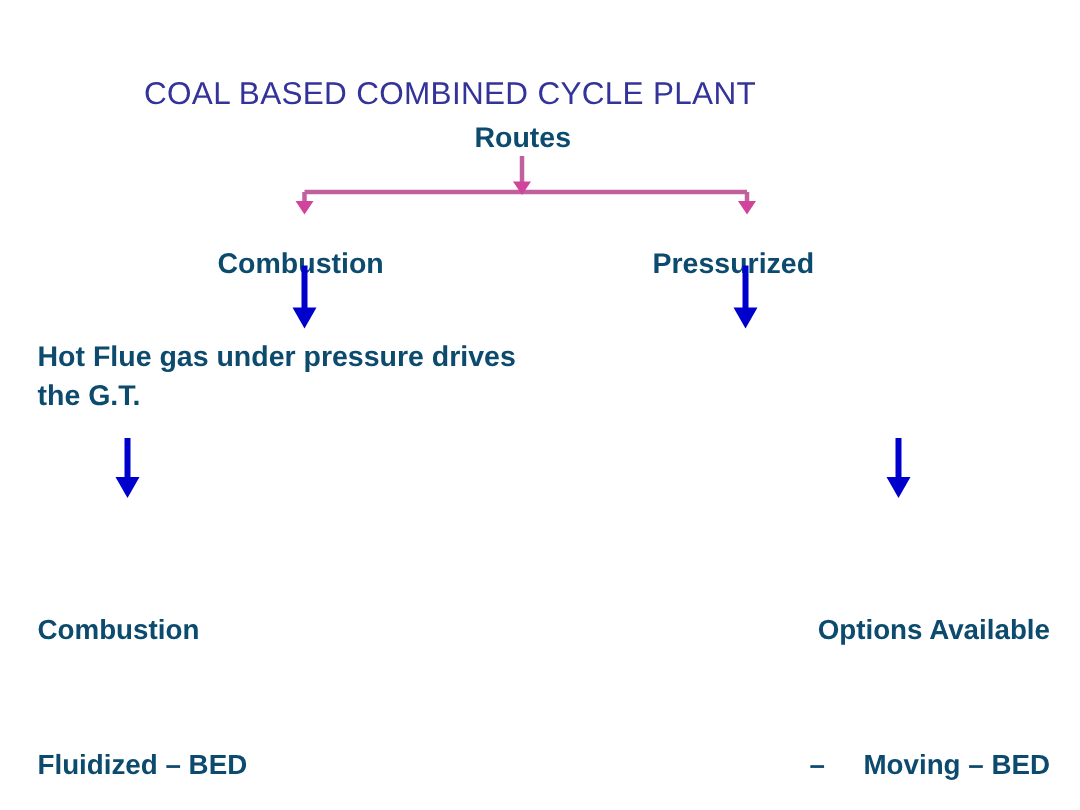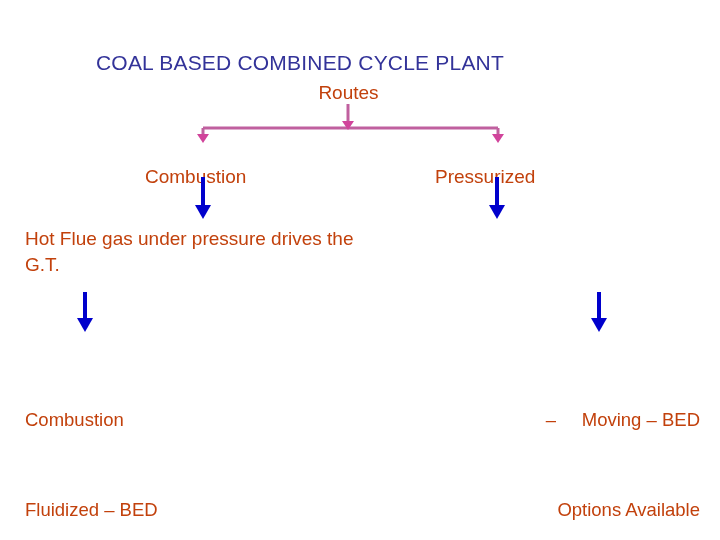--- a/index.html
+++ b/index.html
@@ -31,22 +31,22 @@
     font-weight: normal;
     color: #333399;
     letter-spacing: 0.2px;
     white-space: nowrap;
     margin-top: 22px;
   }
 
   
   .txt {
     position: absolute;
-    color: #c2410c;
-    font-weight: normal;
+    color: #0c4a6e;
+    font-weight: bold;
     font-size: 18.5px;
     line-height: 25px;
     white-space: pre-wrap;
   }
 
   .routes {
     left: 0;
     top: 80px;
     width: 697px;
     text-align: center;
@@ -143,19 +143,19 @@
     </g>
   </svg>
 
   <div class="txt bottom bottom-left">
     <div>Combustion</div>
     <div>Fluidized – BED</div>
     
   </div>
 
   <div class="txt bottom bottom-right">
+    <div>Options Available</div>
     <div>–     Moving – BED</div>
-    <div>Options Available</div>
     
     
   </div>
 
 </div>
 
 </body></html>

